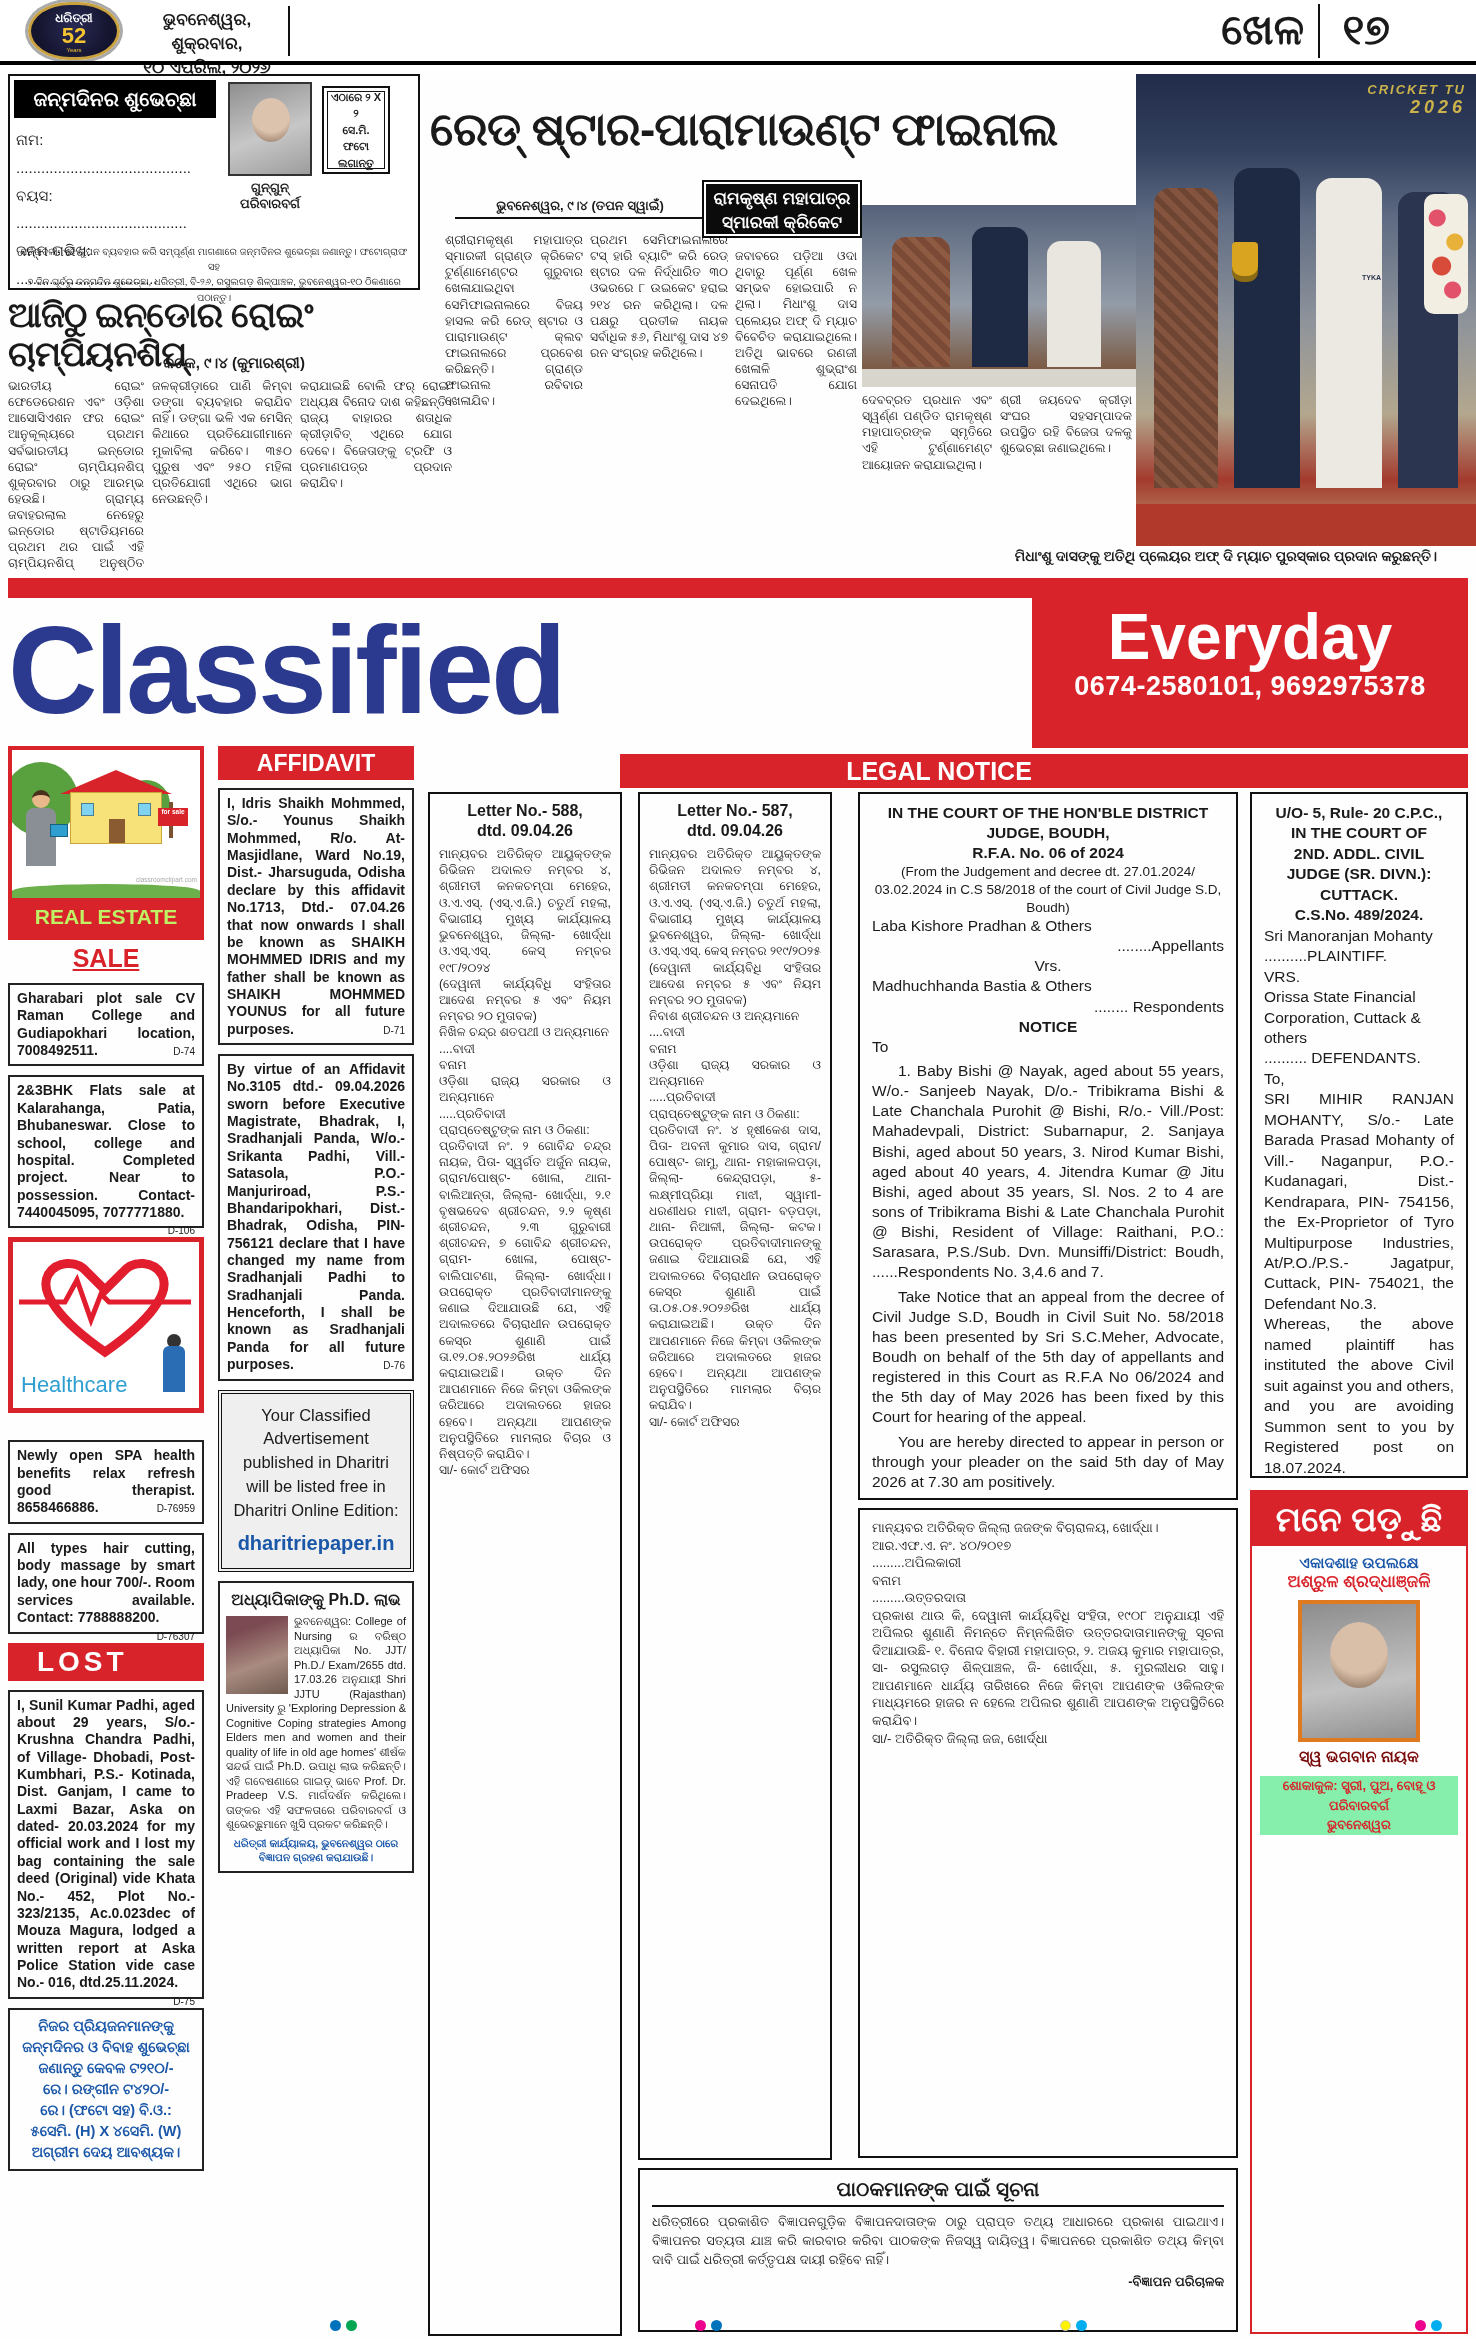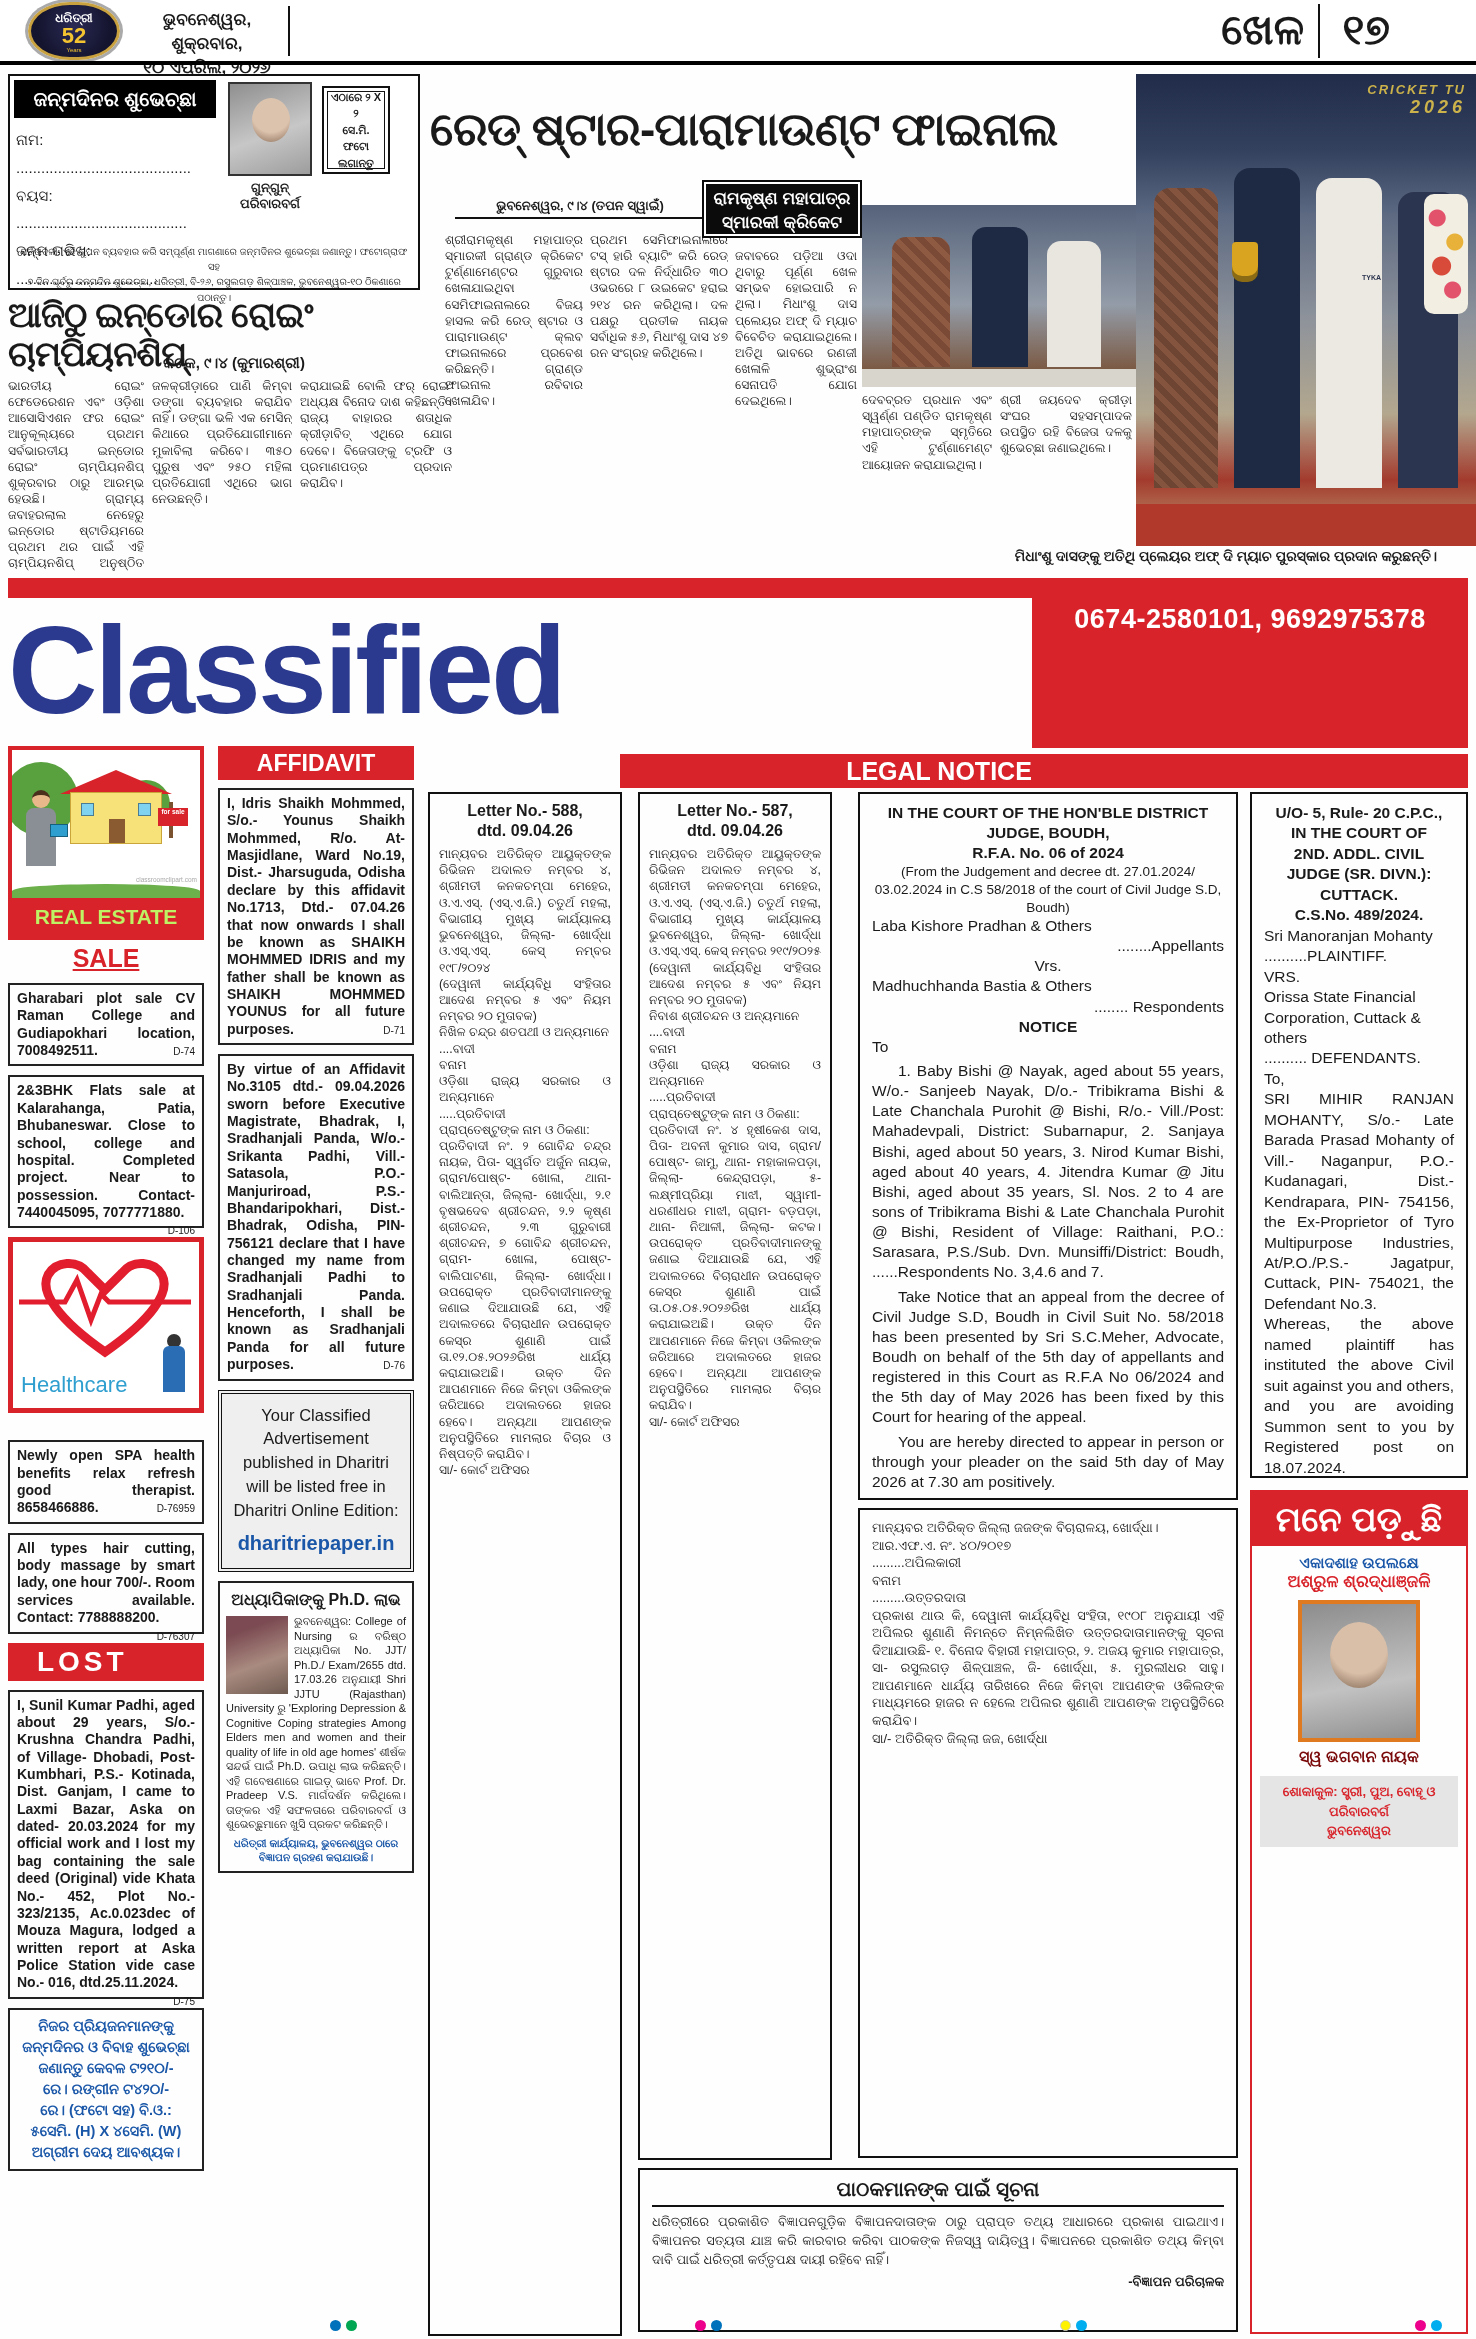--- a/index.html
+++ b/index.html
@@ -147,22 +147,22 @@
   #memoriam{border:2px solid var(--red);height:844px;overflow:hidden;}
   #mem-title{height:54px;font-size:34px;line-height:54px;}
   #mem-body{padding:8px;text-align:center;}
   #mem-l1{color:#1a57a8;font-size:15px;font-weight:bold;}
   #mem-l2{color:var(--red);font-size:17px;font-weight:bold;margin-bottom:8px;}
   #mem-photo{margin:4px auto;width:122px;height:142px;border:4px solid #e07a20;
      background:linear-gradient(170deg,#8d8d8d,#c2c2c2 60%,#909090);position:relative;}
   #mem-photo::after{content:"";position:absolute;left:28px;top:18px;width:58px;height:66px;border-radius:50%;
      background:radial-gradient(circle at 50% 35%,#d9bfa8 55%,#7d6450);}
   #mem-name{font-size:16px;font-weight:bold;color:#7a0a0a;margin-top:6px;}
-  #mem-foot{background:#e5e5e5;color:var(--red);font-size:13px;font-weight:bold;line-height:1.5;
-            margin-top:10px;padding:6px;}
+  #mem-foot{background:#86efac;color:var(--red);font-size:13px;font-weight:bold;line-height:1.5;
+            margin-top:10px;}
   
   #reader-notice{left:638px;top:2168px;width:600px;height:164px;border:2px solid #111;padding:8px 12px;}
   #rn-title{text-align:center;font-size:20px;font-weight:bold;border-bottom:2px solid #111;
             padding-bottom:4px;margin-bottom:6px;}
   #rn-text{font-size:13px;line-height:1.45;text-align:justify;}
   #rn-sign{text-align:right;font-size:13px;font-weight:bold;margin-top:4px;}
   
   .dots{position:absolute;top:2320px;display:flex;gap:5px;}
   .dot{width:11px;height:11px;border-radius:50%;}
 </style>
@@ -243,20 +243,21 @@
   <div class="carpet"></div>
 </div>
 
 <div id="kicker" class="abs ml">ରାମକୃଷ୍ଣ ମହାପାତ୍ର
 ସ୍ମାରକୀ କ୍ରିକେଟ</div>
 <div id="caption" class="abs">ମିଧାଂଶୁ ଦାସଙ୍କୁ ଅତିଥି ପ୍ଲେୟର ଅଫ୍ ଦି ମ୍ୟାଚ ପୁରସ୍କାର ପ୍ରଦାନ କରୁଛନ୍ତି।</div>
 
 <div id="banner-redbar" class="abs"></div>
 <div id="banner-classified" class="abs">Classified</div>
 <div id="banner-right" class="abs">
+  <div class="ev">Everyday</div>
   <div class="ph">0674-2580101, 9692975378</div>
 </div>
 
 <div id="legal-bar" class="abs redbar">LEGAL NOTICE</div>
 
 <div id="col1" class="col">
   <div id="re-box">
     <div id="re-scene">
       <div class="tree" style="left:-8px;top:12px;width:74px;height:74px;"></div>
       <div class="tree" style="right:30px;top:30px;width:48px;height:48px;"></div>

